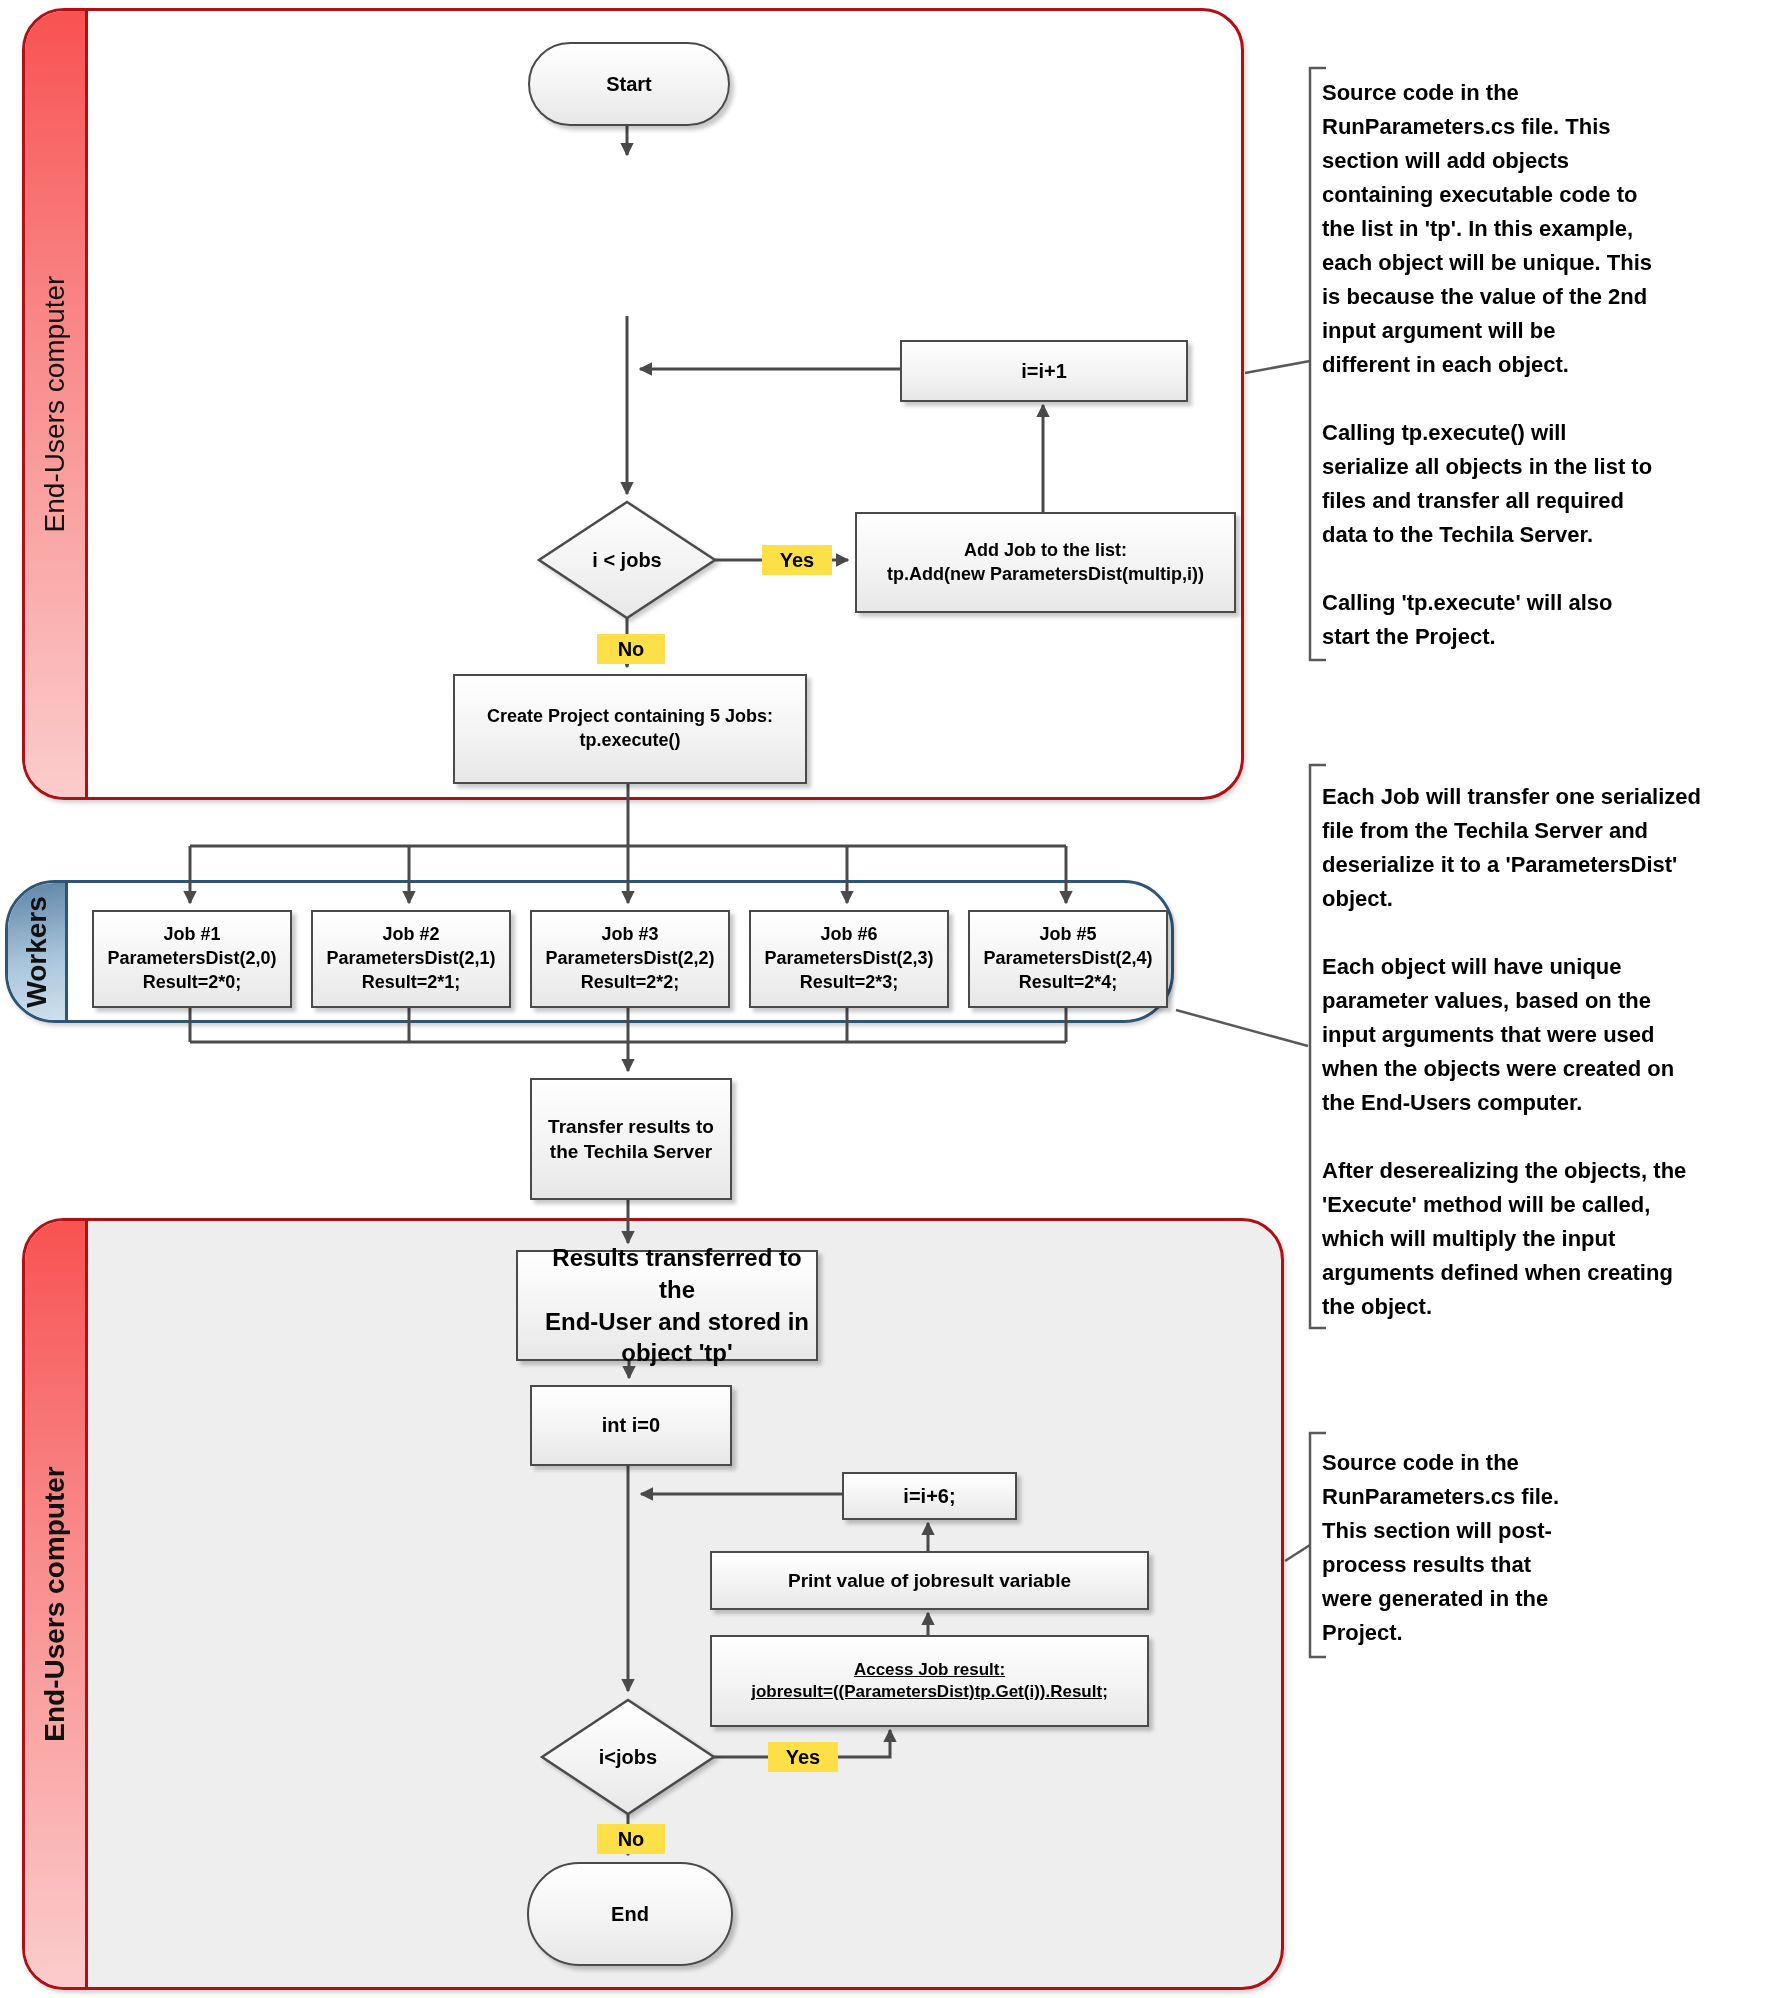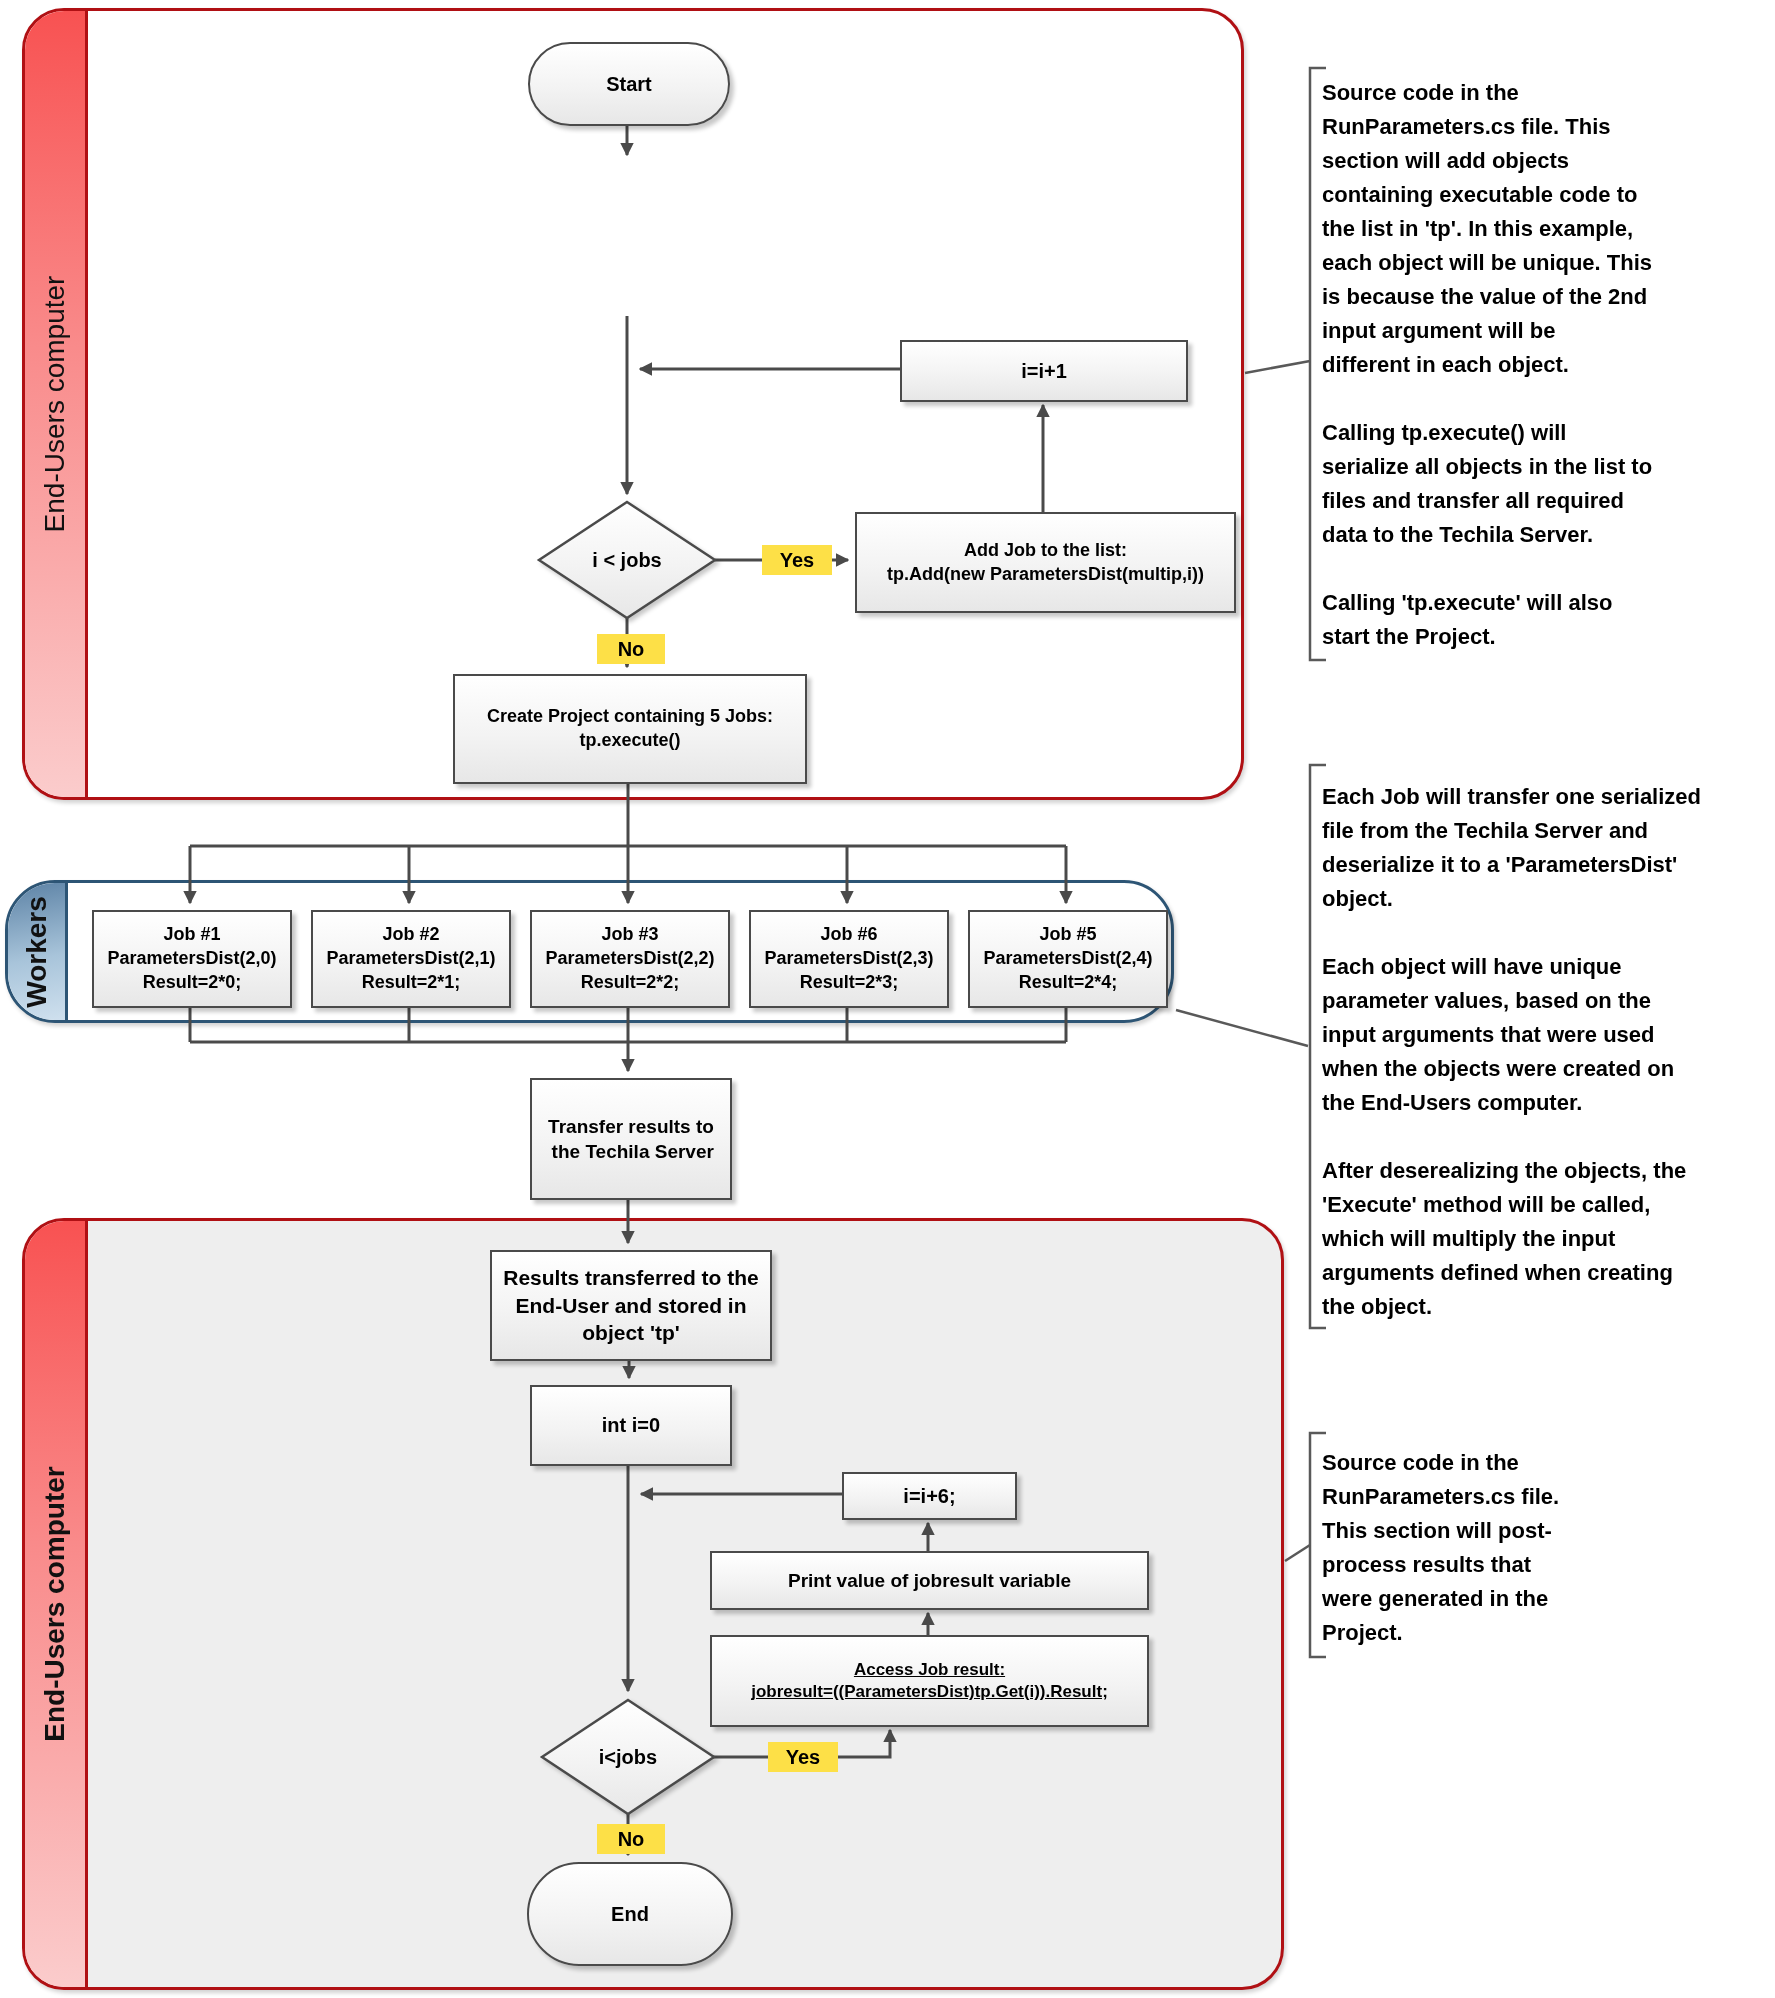--- a/index.html
+++ b/index.html
@@ -133,24 +133,24 @@
   <div class="node" style="left:530px;top:910px;width:196px;height:94px;font-size:18px;">Job #3
 ParametersDist(2,2)
 Result=2*2;</div>
   <div class="node" style="left:749px;top:910px;width:196px;height:94px;font-size:18px;">Job #6
 ParametersDist(2,3)
 Result=2*3;</div>
   <div class="node" style="left:968px;top:910px;width:196px;height:94px;font-size:18px;">Job #5
 ParametersDist(2,4)
 Result=2*4;</div>
 
-  <div class="node" style="left:530px;top:1078px;width:198px;height:118px;font-size:19px;text-align:right;">Transfer results to
+  <div class="node" style="left:530px;top:1078px;width:198px;height:118px;font-size:19px;">Transfer results to
 the Techila Server</div>
 
-  <div class="node" style="left:490px;top:1250px;width:278px;height:107px;font-size:21px;">Results transferred to the
+  <div class="node" style="left:516px;top:1250px;width:278px;height:107px;font-size:24px;padding-left:20px;">Results transferred to the
 End-User and stored in
 object 'tp'</div>
 
   <div class="node" style="left:530px;top:1385px;width:198px;height:77px;">int i=0</div>
 
   <div class="node" style="left:842px;top:1472px;width:171px;height:44px;">i=i+6;</div>
 
   <div class="node" style="left:710px;top:1551px;width:435px;height:55px;font-size:19px;">Print value of jobresult variable</div>
 
   <div class="node" style="left:710px;top:1635px;width:435px;height:88px;font-size:17px;text-decoration:underline;">Access Job result:

